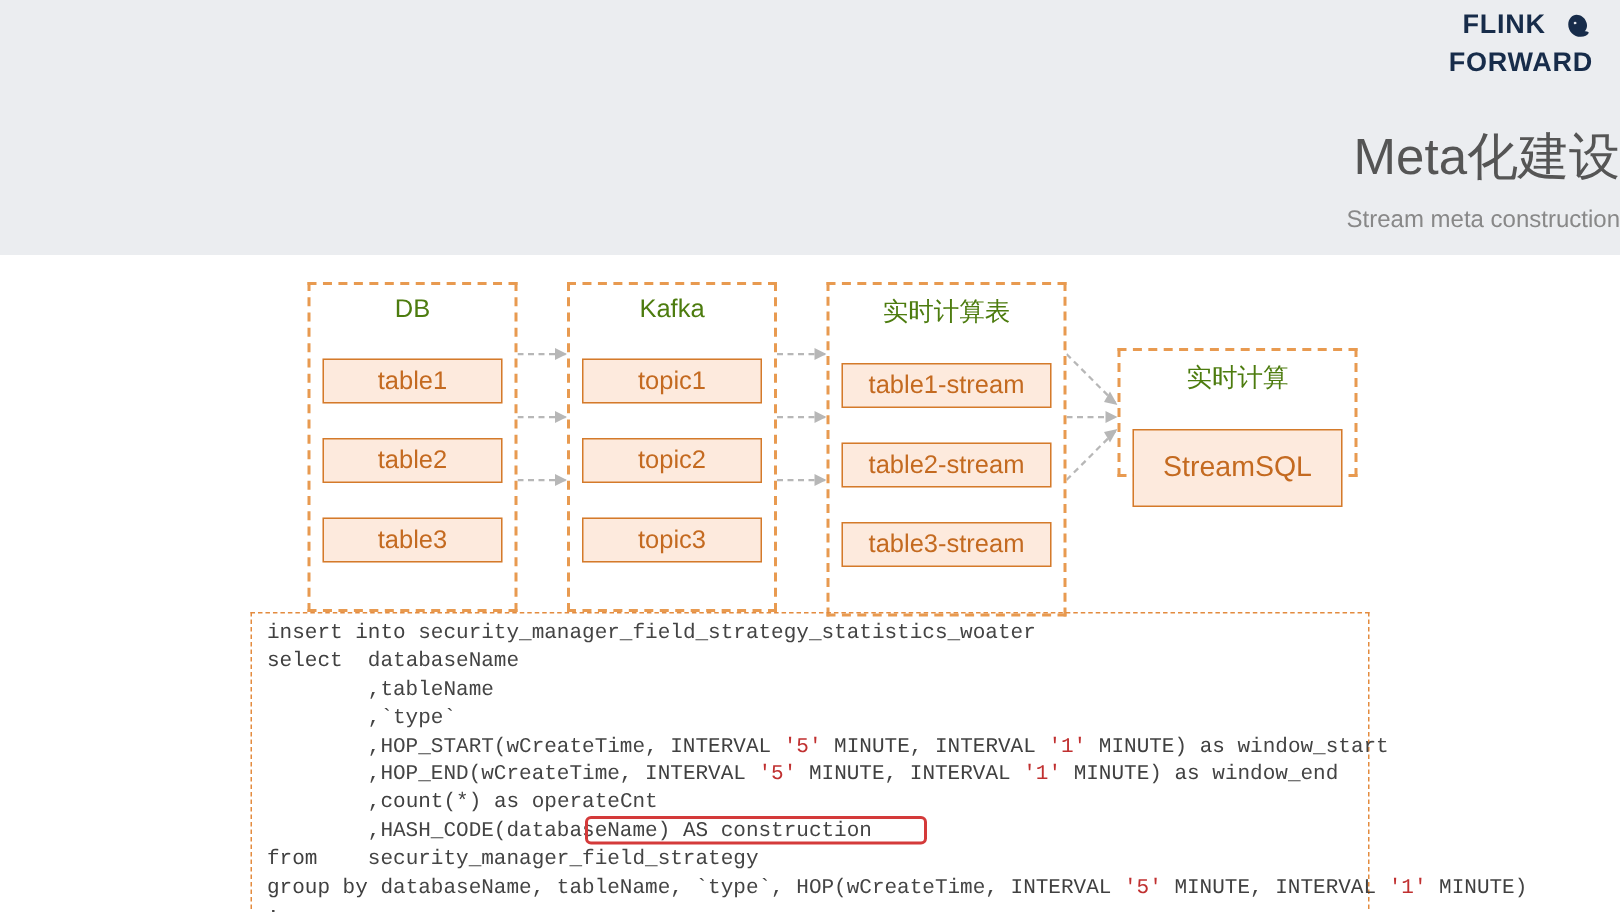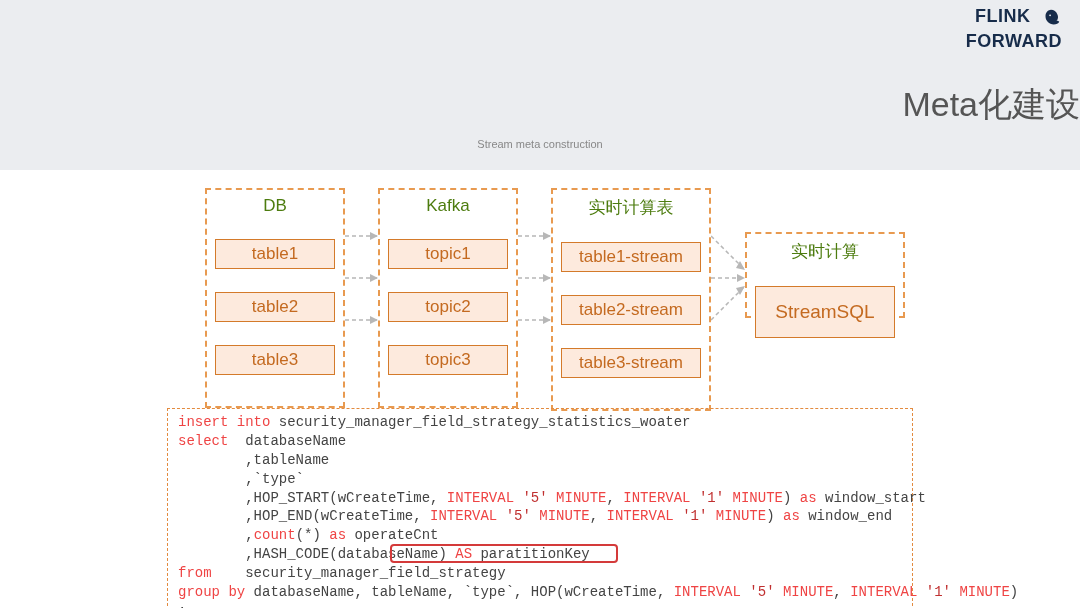--- a/index.html
+++ b/index.html
@@ -3,38 +3,38 @@
 <meta charset="utf-8">
 <style>
   * { margin: 0; padding: 0; box-sizing: border-box; }
   body { width: 1080px; height: 608px; font-family: "Microsoft YaHei", Arial, sans-serif; background: #fff; overflow: hidden; }
   
   .header { height: 170px; background: #ebedf0; position: relative; }
   .logo { position: absolute; top: 8px; right: 18px; text-align: right; }
   .logo-text { font-weight: 800; font-size: 18px; color: #172c4a; line-height: 0.95; letter-spacing: 0.5px; }
   .logo-svg { display: inline-block; vertical-align: top; margin-left: 4px; }
   .title { position: absolute; top: 82px; left: 0; right: 0; text-align: right; font-size: 34px; font-weight: 400; color: #555; }
-  .subtitle { position: absolute; top: 138px; left: 0; right: 0; text-align: center; font-size: 11px; font-weight: 400; color: #888; }
+  .subtitle { position: absolute; top: 138px; left: 0; right: 0; text-align: right; font-size: 16px; font-weight: 400; color: #888; }
 
   .diagram { position: relative; height: 210px; margin-top: 18px; }
   .group { position: absolute; border: 2px dashed #e89a50; padding: 6px 8px 8px 8px; text-align: center; background: #fff; }
   .group-label { font-size: 17px; color: #4d7c0f; margin-bottom: 4px; }
   .node { border: 1px solid #d47a2a; background: #fdeadd; color: #c46a20; font-size: 17px; padding: 4px 10px; margin: 23px auto; width: 120px; text-align: center; }
   .group.g1 { left: 205px; top: 0; width: 140px; }
   .group.g2 { left: 378px; top: 0; width: 140px; }
   .group.g3 { left: 551px; top: 0; width: 160px; }
   .group.g4 { left: 745px; top: 44px; width: 160px; height: 86px; }
   .node.wide { width: 140px; }
   .node.big { width: 140px; padding: 14px 6px; font-size: 19px; }
   svg.arrows { position: absolute; left: 0; top: 0; width: 1080px; height: 210px; pointer-events: none; }
   .arrow-line { stroke: #b7b7b7; stroke-width: 1.5; stroke-dasharray: 4 3; fill: none; }
   .arrow-head { fill: #b7b7b7; }
 
   .codebox { margin: 10px 167px 0 167px; border: 1px dashed #e38b3f; padding: 4px 10px 4px 10px; font-family: Consolas, "Courier New", monospace; font-size: 14px; line-height: 1.35; color: #444; white-space: pre; position: relative; }
-  .kw { color: #ef4444; }
+  .kw { color: #404040; }
   .str { color: #c03030; }
   .redbox { position: absolute; border: 2px solid #d43a3a; border-radius: 4px; left: 222px; top: 135px; width: 228px; height: 19px; pointer-events: none; }
 </style>
 </head>
 <body>
 
 <div class="header">
   <div class="logo">
     <span class="logo-text">
       <span>FLINK</span>
@@ -99,16 +99,16 @@
   </div>
 </div>
 
 <div class="codebox"><span class="kw">insert into</span><span> security_manager_field_strategy_statistics_woater</span>
 <span class="kw">select</span><span>  databaseName</span>
 <span>        ,tableName</span>
 <span>        ,`type`</span>
 <span>        ,HOP_START(wCreateTime, </span><span class="kw">INTERVAL</span><span class="str"> '5' </span><span class="kw">MINUTE</span><span>, </span><span class="kw">INTERVAL</span><span class="str"> '1' </span><span class="kw">MINUTE</span><span>) </span><span class="kw">as</span><span> window_start</span>
 <span>        ,HOP_END(wCreateTime, </span><span class="kw">INTERVAL</span><span class="str"> '5' </span><span class="kw">MINUTE</span><span>, </span><span class="kw">INTERVAL</span><span class="str"> '1' </span><span class="kw">MINUTE</span><span>) </span><span class="kw">as</span><span> window_end</span>
 <span>        ,</span><span class="kw">count</span><span>(*) </span><span class="kw">as</span><span> operateCnt</span>
-<span>        ,HASH_CODE(databaseName) </span><span class="kw">AS</span><span> paratitionKey</span>
+<span>        ,HASH_CODE(databaseName) </span><span class="kw">AS</span><span> construction</span>
 <span class="kw">from</span><span>    security_manager_field_strategy</span>
 <span class="kw">group by</span><span> databaseName, tableName, `type`, HOP(wCreateTime, </span><span class="kw">INTERVAL</span><span class="str"> '5' </span><span class="kw">MINUTE</span><span>, </span><span class="kw">INTERVAL</span><span class="str"> '1' </span><span class="kw">MINUTE</span><span>)</span>
 <span>;</span><div class="redbox"></div></div>
 
 </body></html>

